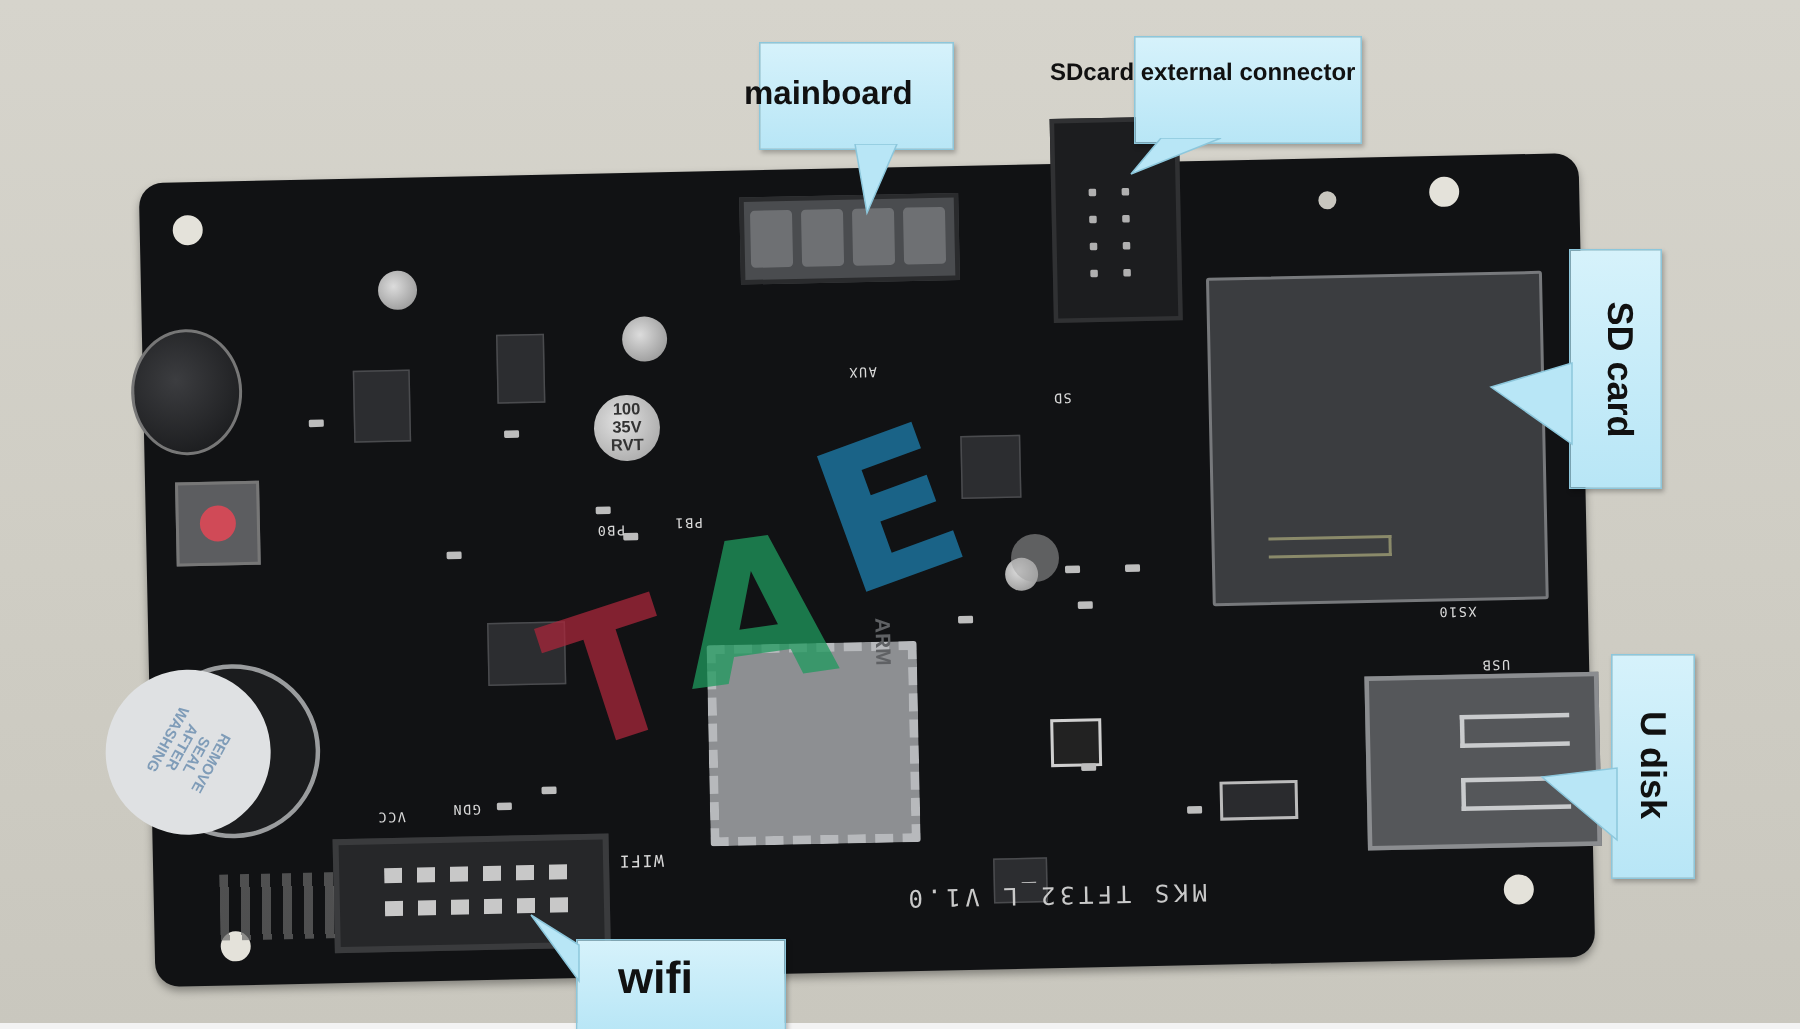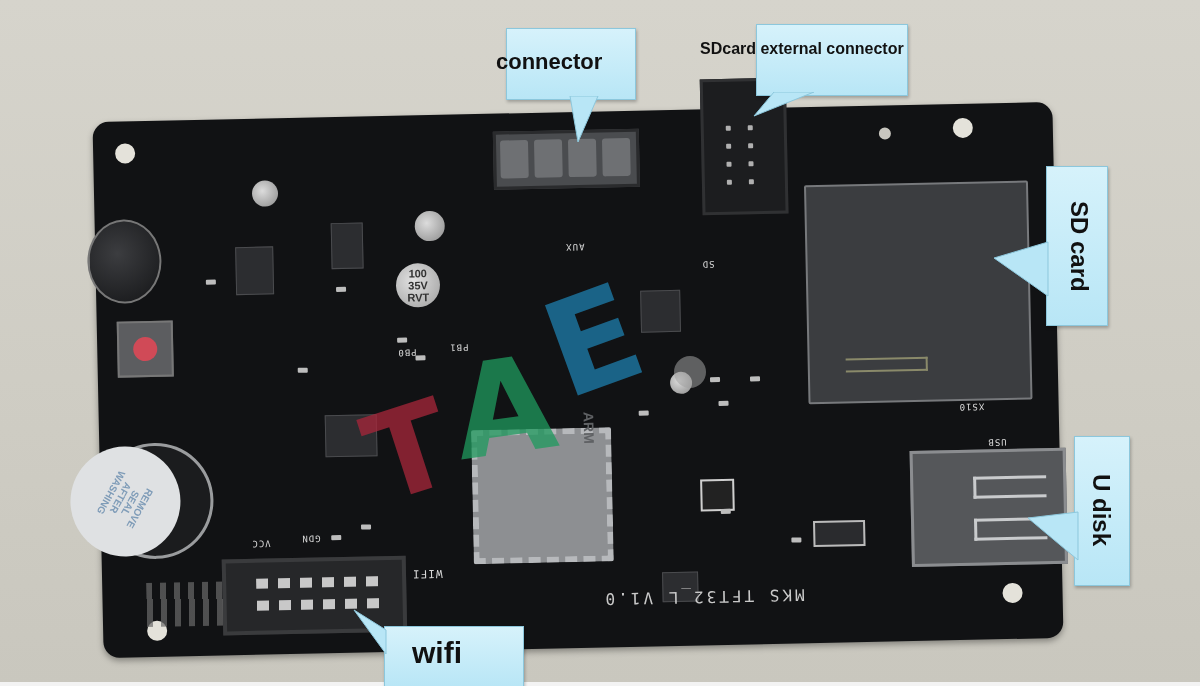--- a/index.html
+++ b/index.html
@@ -167,21 +167,21 @@
   <span class="wm-letter wm-t">T</span>
   <span class="wm-letter wm-a">A</span>
   <span class="wm-letter wm-e">E</span>
   <span class="wm-dot"></span>
 </div>
 
 <div class="callout" style="left:506px;top:28px;width:128px;height:70px"></div>
 <svg style="position:absolute;left:560px;top:96px" width="60" height="50">
   <polygon points="10,0 38,0 18,46" fill="#b8e6f6" stroke="#8cc7dc" stroke-width="1"></polygon>
 </svg>
-<div class="lbl" style="left:496px;top:49px;font-size:22px">connector</div>
+<div class="lbl" style="left:496px;top:49px;font-size:22px">mainboard</div>
 
 <div class="callout" style="left:756px;top:24px;width:150px;height:70px"></div>
 <svg style="position:absolute;left:744px;top:92px" width="90" height="30">
   <polygon points="30,0 70,0 10,24" fill="#b8e6f6" stroke="#8cc7dc" stroke-width="1"></polygon>
 </svg>
 <div class="lbl" style="left:700px;top:40px;font-size:16px;font-weight:bold">SDcard external connector</div>
 
 <div class="callout" style="left:1046px;top:166px;width:60px;height:158px"></div>
 <svg style="position:absolute;left:990px;top:240px" width="60" height="70">
   <polygon points="58,2 58,56 4,18" fill="#b8e6f6" stroke="#8cc7dc" stroke-width="1"></polygon>

